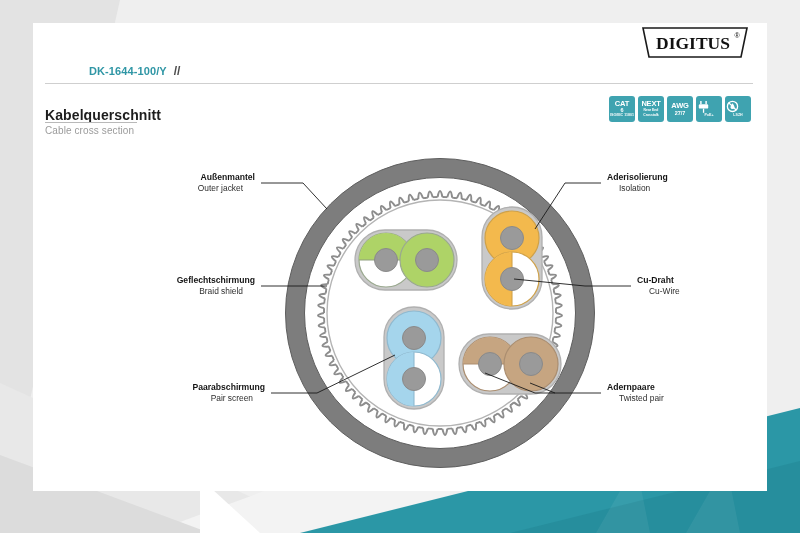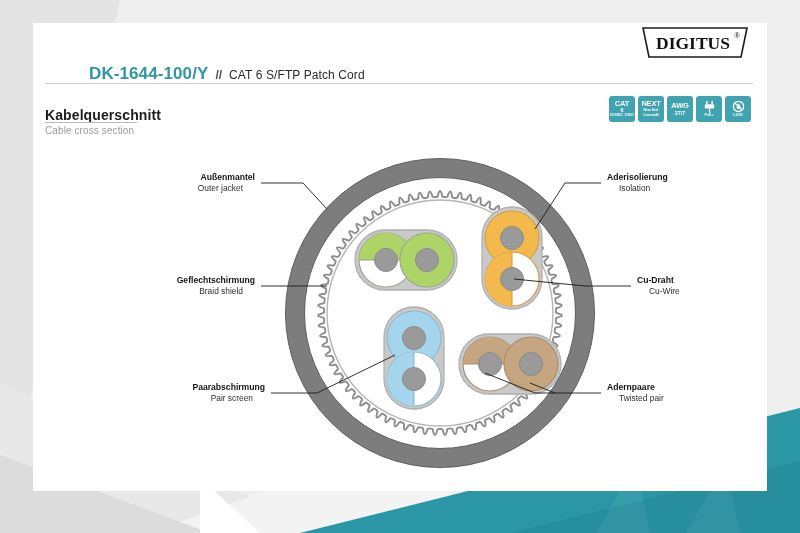--- a/index.html
+++ b/index.html
@@ -104,21 +104,21 @@
   .product-line {
     position: absolute;
     left: 12px;
     top: 41px;
     display: flex;
     align-items: baseline;
     gap: 7px;
     white-space: nowrap;
   }
   .sku {
-    font-size: 17px;
+    font-size: 11px;
     font-weight: bold;
     color: #2f96a5;
     letter-spacing: .1px;
     padding-left: 44px;
   }
   .slashes {
     font-size: 12px;
     font-weight: bold;
     color: #4c4c4c;
   }
@@ -175,21 +175,20 @@
     gap: 3px;
   }
   .badge {
     width: 26px;
     height: 26px;
     border-radius: 3px;
     background: #3fa3b0;
     color: #ffffff;
     display: flex;
     flex-direction: column;
-    align-items: center;
     justify-content: center;
     line-height: 1;
     overflow: hidden;
     text-align: center;
   }
   .badge .b-main {
     font-size: 7.5px;
     font-weight: bold;
     letter-spacing: -.2px;
   }
@@ -263,21 +262,20 @@
       <svg width="108" height="33" viewBox="0 0 108 33" xmlns="http://www.w3.org/2000/svg">
         <polygon points="2,2 106,2 100,31 8,31" fill="#ffffff" stroke="#1a1a1a" stroke-width="1.6"></polygon>
         <text x="52" y="23" text-anchor="middle" font-family="Liberation Serif, serif" font-size="17.5" font-weight="bold" fill="#111111">DIGITUS</text>
         <text x="96" y="12" text-anchor="middle" font-family="Liberation Sans, sans-serif" font-size="7" fill="#111111">®</text>
       </svg>
     </div>
 
     <div class="product-line">
       <span class="sku">DK-1644-100/Y</span>
       <span class="slashes">//</span>
-      <span class="product-name">CAT 6 S/FTP Patch Cord</span>
     </div>
     <div class="header-rule"></div>
 
     <div class="section-title-de">Kabelquerschnitt</div>
     <div class="section-rule"></div>
     <div class="section-title-en">Cable cross section</div>
 
     <div class="badges">
       <div class="badge">
         <span class="b-main">CAT</span>

